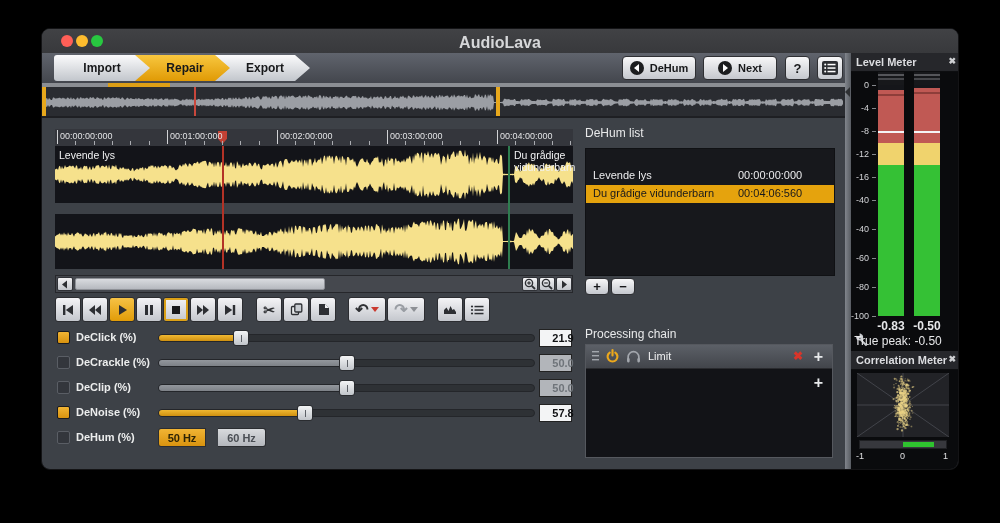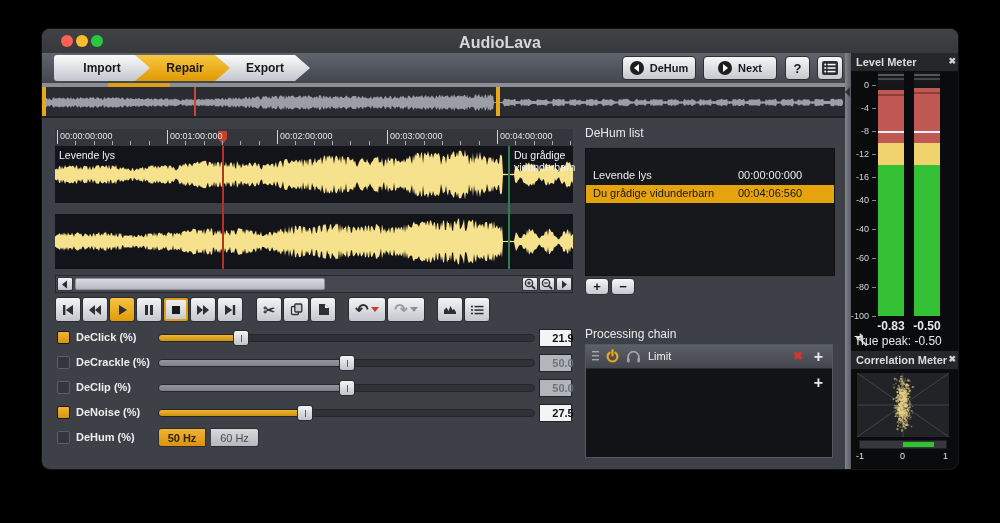--- a/index.html
+++ b/index.html
@@ -383,29 +383,29 @@
         </div>
       <div class="valuebox">50.0</div>
     </div>
     <div class="slider-row checked" style="top:375px;">
       <div class="cbx"></div>
       <div class="slabel">DeNoise (%)</div>
       <div class="strack">
           <div class="fill" style="width: 39%;"></div>
           <div class="handle" style="left: calc(39% - 8px);"></div>
         </div>
-      <div class="valuebox">27.5</div>
+      <div class="valuebox">57.8</div>
     </div>
     <div class="slider-row" style="top:400px;">
       <div class="cbx"></div>
       <div class="slabel">DeHum (%)</div>
       <div class="seg" style="left:116px;background:linear-gradient(#f1b434,#d9930f);color:#2e2405;font-weight:bold;border-radius:3px 0 0 3px;">
         <span>50 Hz</span>
       </div>
-      <div class="seg" style="left:169px;background:linear-gradient(#d8dadd,#b4b7bd);color:#4a4e54;border-radius:0 3px 3px 0;border-left:none;">
+      <div class="seg" style="left:176px;background:linear-gradient(#d8dadd,#b4b7bd);color:#4a4e54;border-radius:0 3px 3px 0;border-left:none;font-weight:bold;">
         <span>60 Hz</span>
       </div>
     </div>
 
     <div class="coltitle" style="left:543px;top:97px;">DeHum list</div>
     <div class="tracktable">
       <div class="trow" style="top:18px;">
         <span class="cell-name">Levende lys</span>
         <span class="cell-pos">00:00:00:000</span>
       </div>

